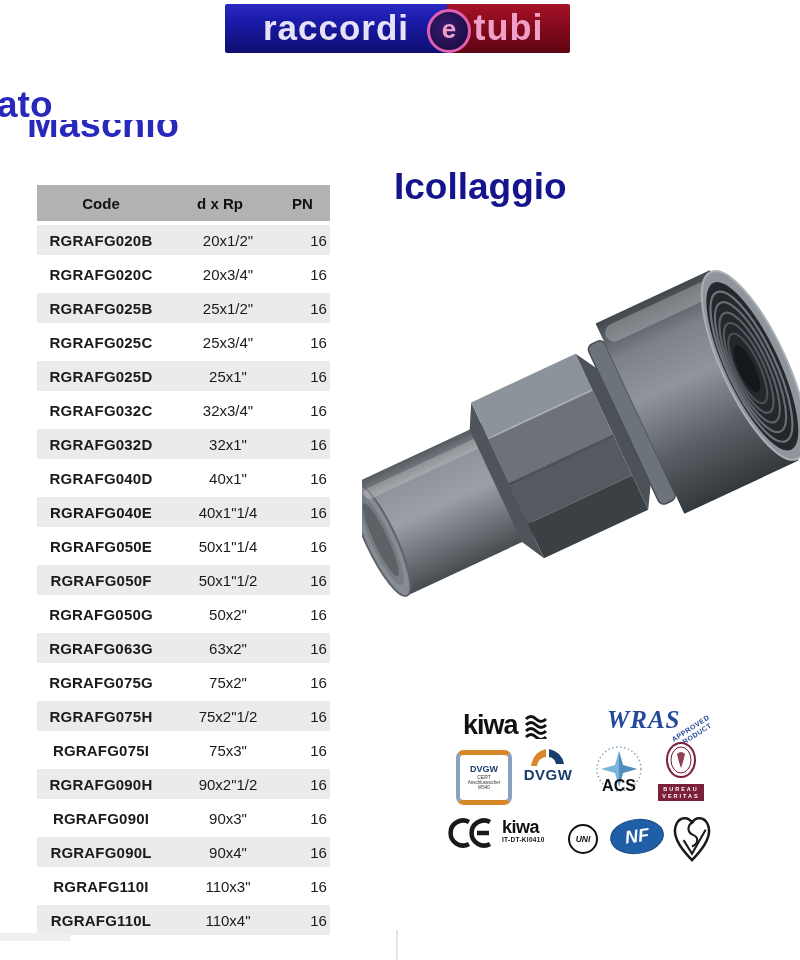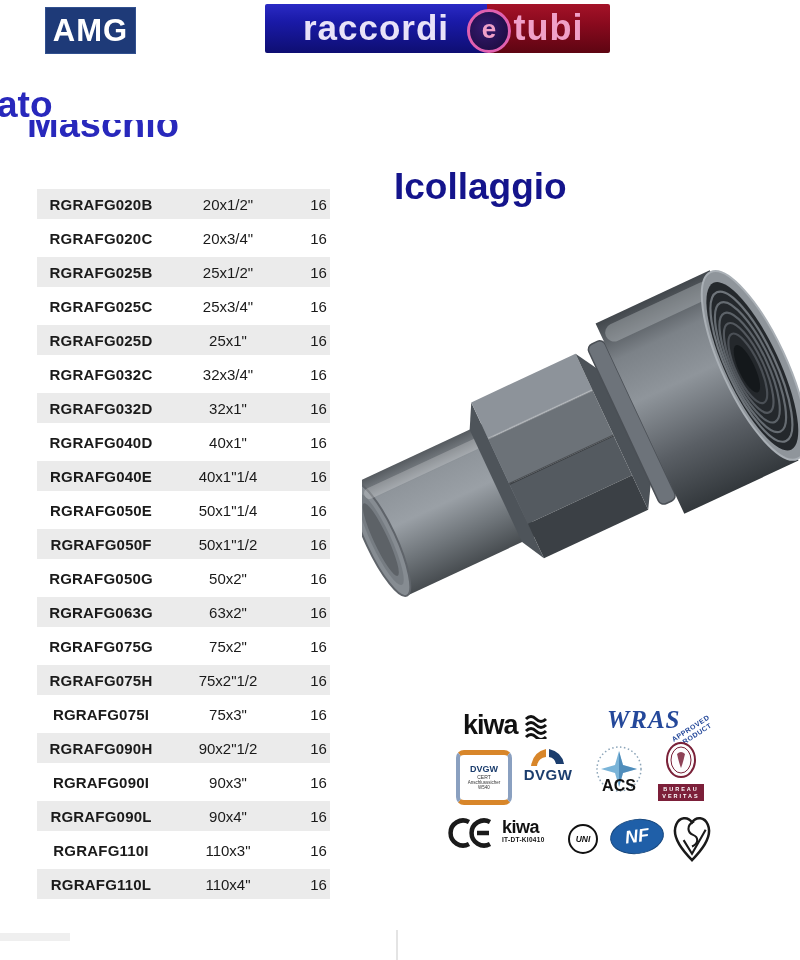--- a/index.html
+++ b/index.html
@@ -4,21 +4,21 @@
 <style>
   html,body{margin:0;padding:0;background:#fff;}
   .page{position:relative;width:800px;height:960px;background:#ffffff;overflow:hidden;
         font-family:"Liberation Sans",sans-serif;color:#1a1a1a;}
 
   
   .amg-box{position:absolute;left:45px;top:7px;width:89px;height:45px;background:#1e3a78;
            border:1px solid #31508f;display:flex;align-items:center;justify-content:center;}
   .amg-box span{color:#fff;font-weight:bold;font-size:31px;letter-spacing:1px;}
 
-  .brand{position:absolute;left:225px;top:4px;width:345px;height:49px;display:flex;margin-left:40px;}
+  .brand{position:absolute;left:225px;top:4px;width:345px;height:49px;display:flex;}
   .brand-blue{width:222px;height:100%;background:linear-gradient(180deg,#2a2ac4 0%,#1a1aa8 35%,#0e0e72 100%);
               display:flex;align-items:center;justify-content:center;border-radius:2px 0 0 2px;}
   .brand-red{width:123px;height:100%;background:linear-gradient(180deg,#a41228 0%,#8a0a1e 40%,#5e0512 100%);
              display:flex;align-items:center;justify-content:center;border-radius:0 2px 2px 0;}
   .brand-blue span{color:#e8e2f8;font-weight:bold;font-size:35px;letter-spacing:1px;transform:translateY(-1px);}
   .brand-red span{color:#f0a0c8;font-weight:bold;font-size:36px;letter-spacing:1px;transform:translateY(-1px);}
   .brand-e{position:absolute;left:202px;top:5px;width:38px;height:38px;border-radius:50%;
            background:radial-gradient(circle at 40% 40%,#351a70 0%,#23104e 60%,#1a0a38 100%);
            border:3px solid #e060b0;display:flex;align-items:center;justify-content:center;z-index:2;}
   .brand-e span{color:#f0a0c8;font-weight:bold;font-size:26px;transform:translateY(-2px);}
@@ -91,43 +91,45 @@
 
   
   .artifact-vline{position:absolute;left:396px;top:930px;width:2px;height:30px;background:#e4e4e4;}
   .artifact-strip{position:absolute;left:0;top:933px;width:70px;height:8px;background:#efefef;}
 </style>
 </head>
 <body>
 
 <div class="page">
 
-  <div class="amg-box">
-    <span>AMG</span>
-  </div>
 
   <div class="brand">
     <div class="brand-blue">
       <span>raccordi</span>
     </div>
     <div class="brand-red">
       <span>tubi</span>
     </div>
     <div class="brand-e">
       <span>e</span>
     </div>
   </div>
 
 
   <div class="clip-word-top">ato</div>
   <div class="clip-word-bottom">
     <span>Maschio</span>
   </div>
 
   <div class="spec-table">
+    <div class="thead">
+      <div>Code</div>
+      <div>d x Rp</div>
+      <div>PN</div>
+    </div>
     <div>
         <div class="trow odd">
           <div class="tcell c0">RGRAFG020B</div>
           <div class="tcell c1">20x1/2"</div>
           <div class="tcell c2">16</div>
         </div>
         <div class="trow even">
           <div class="tcell c0">RGRAFG020C</div>
           <div class="tcell c1">20x3/4"</div>
           <div class="tcell c2">16</div>

